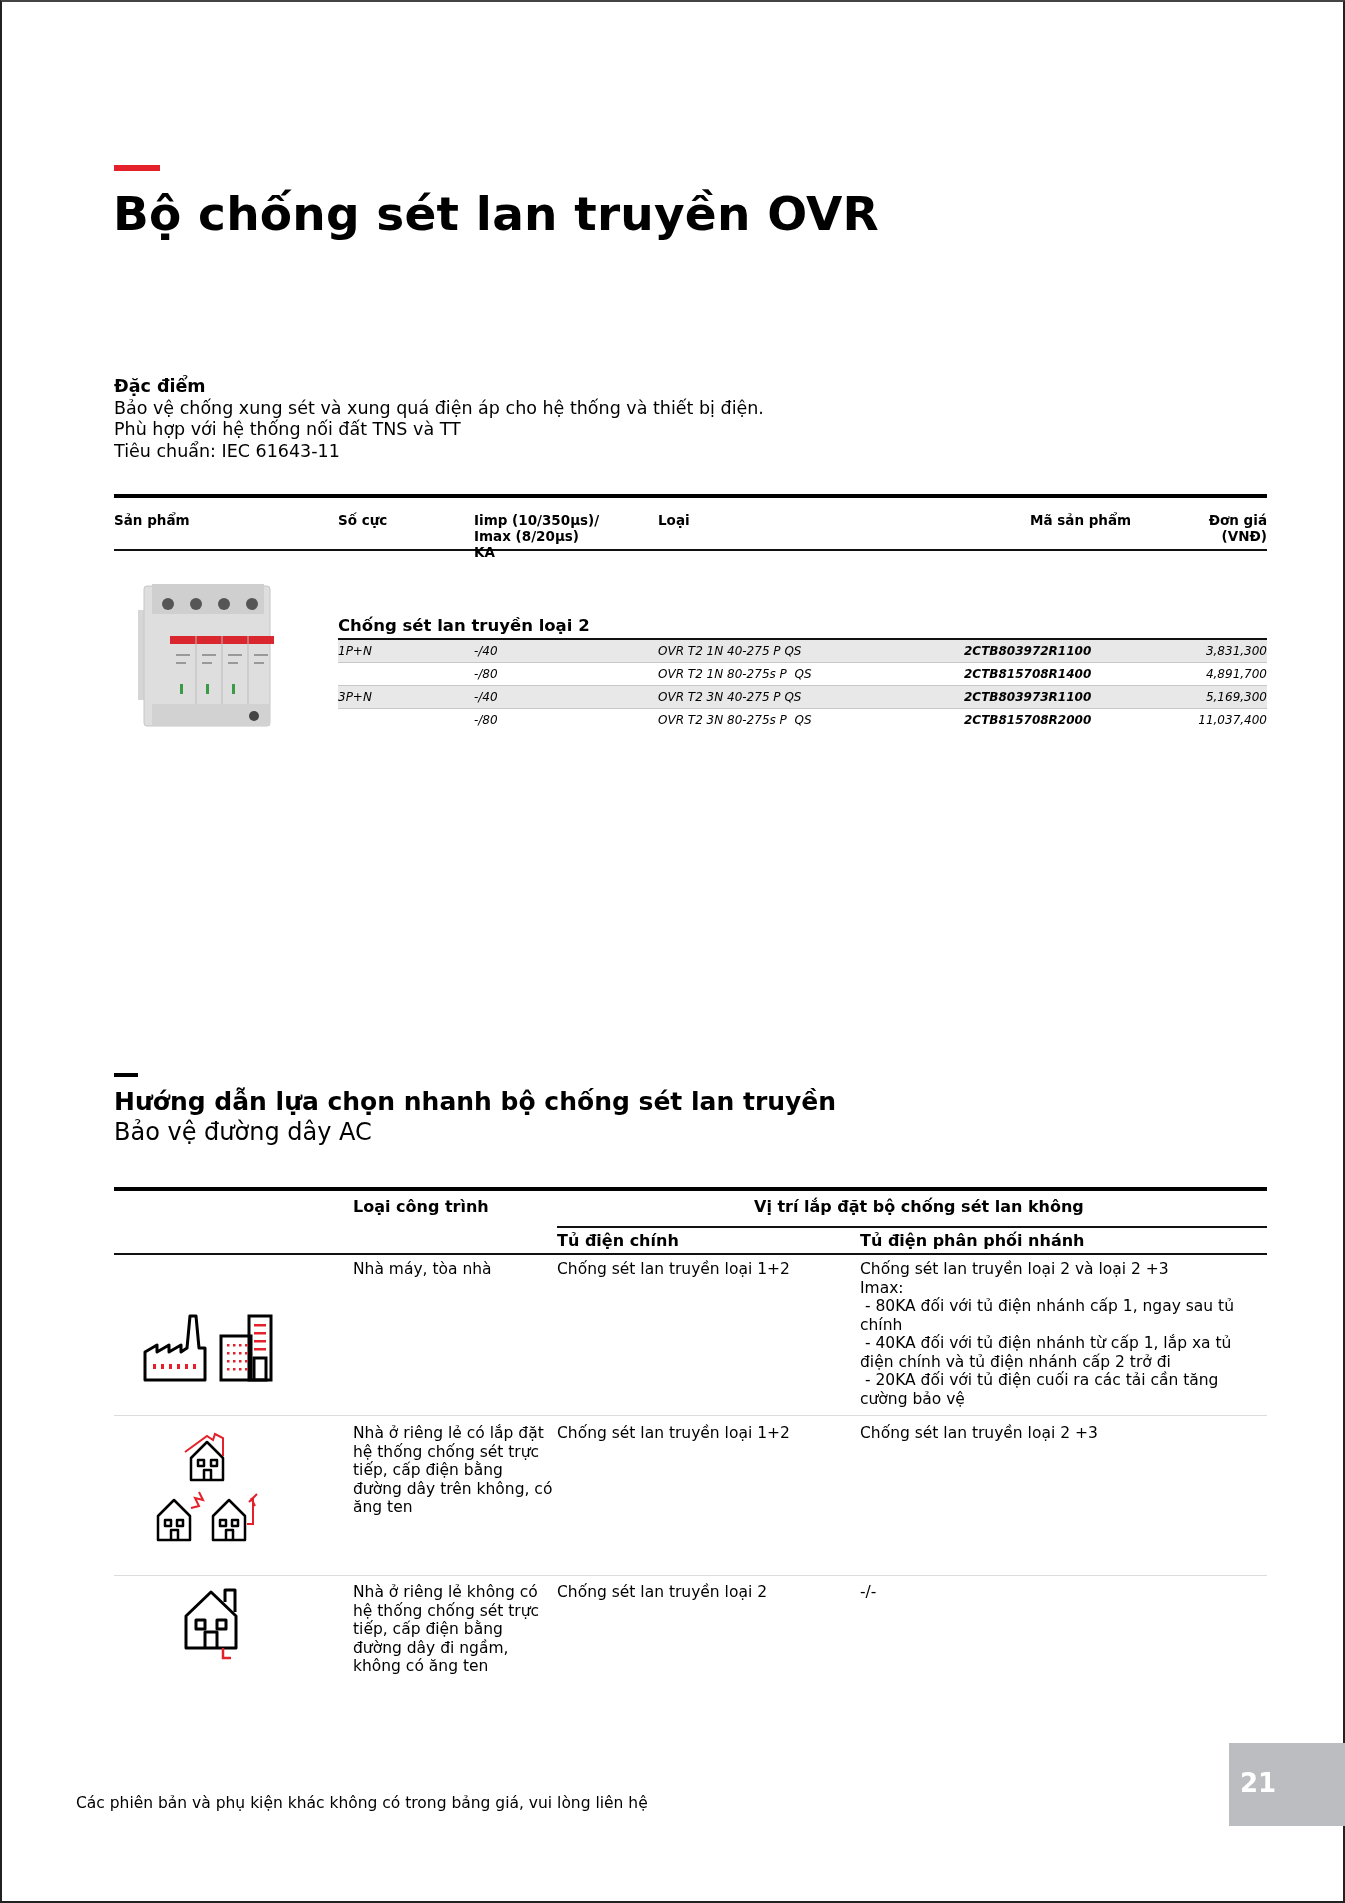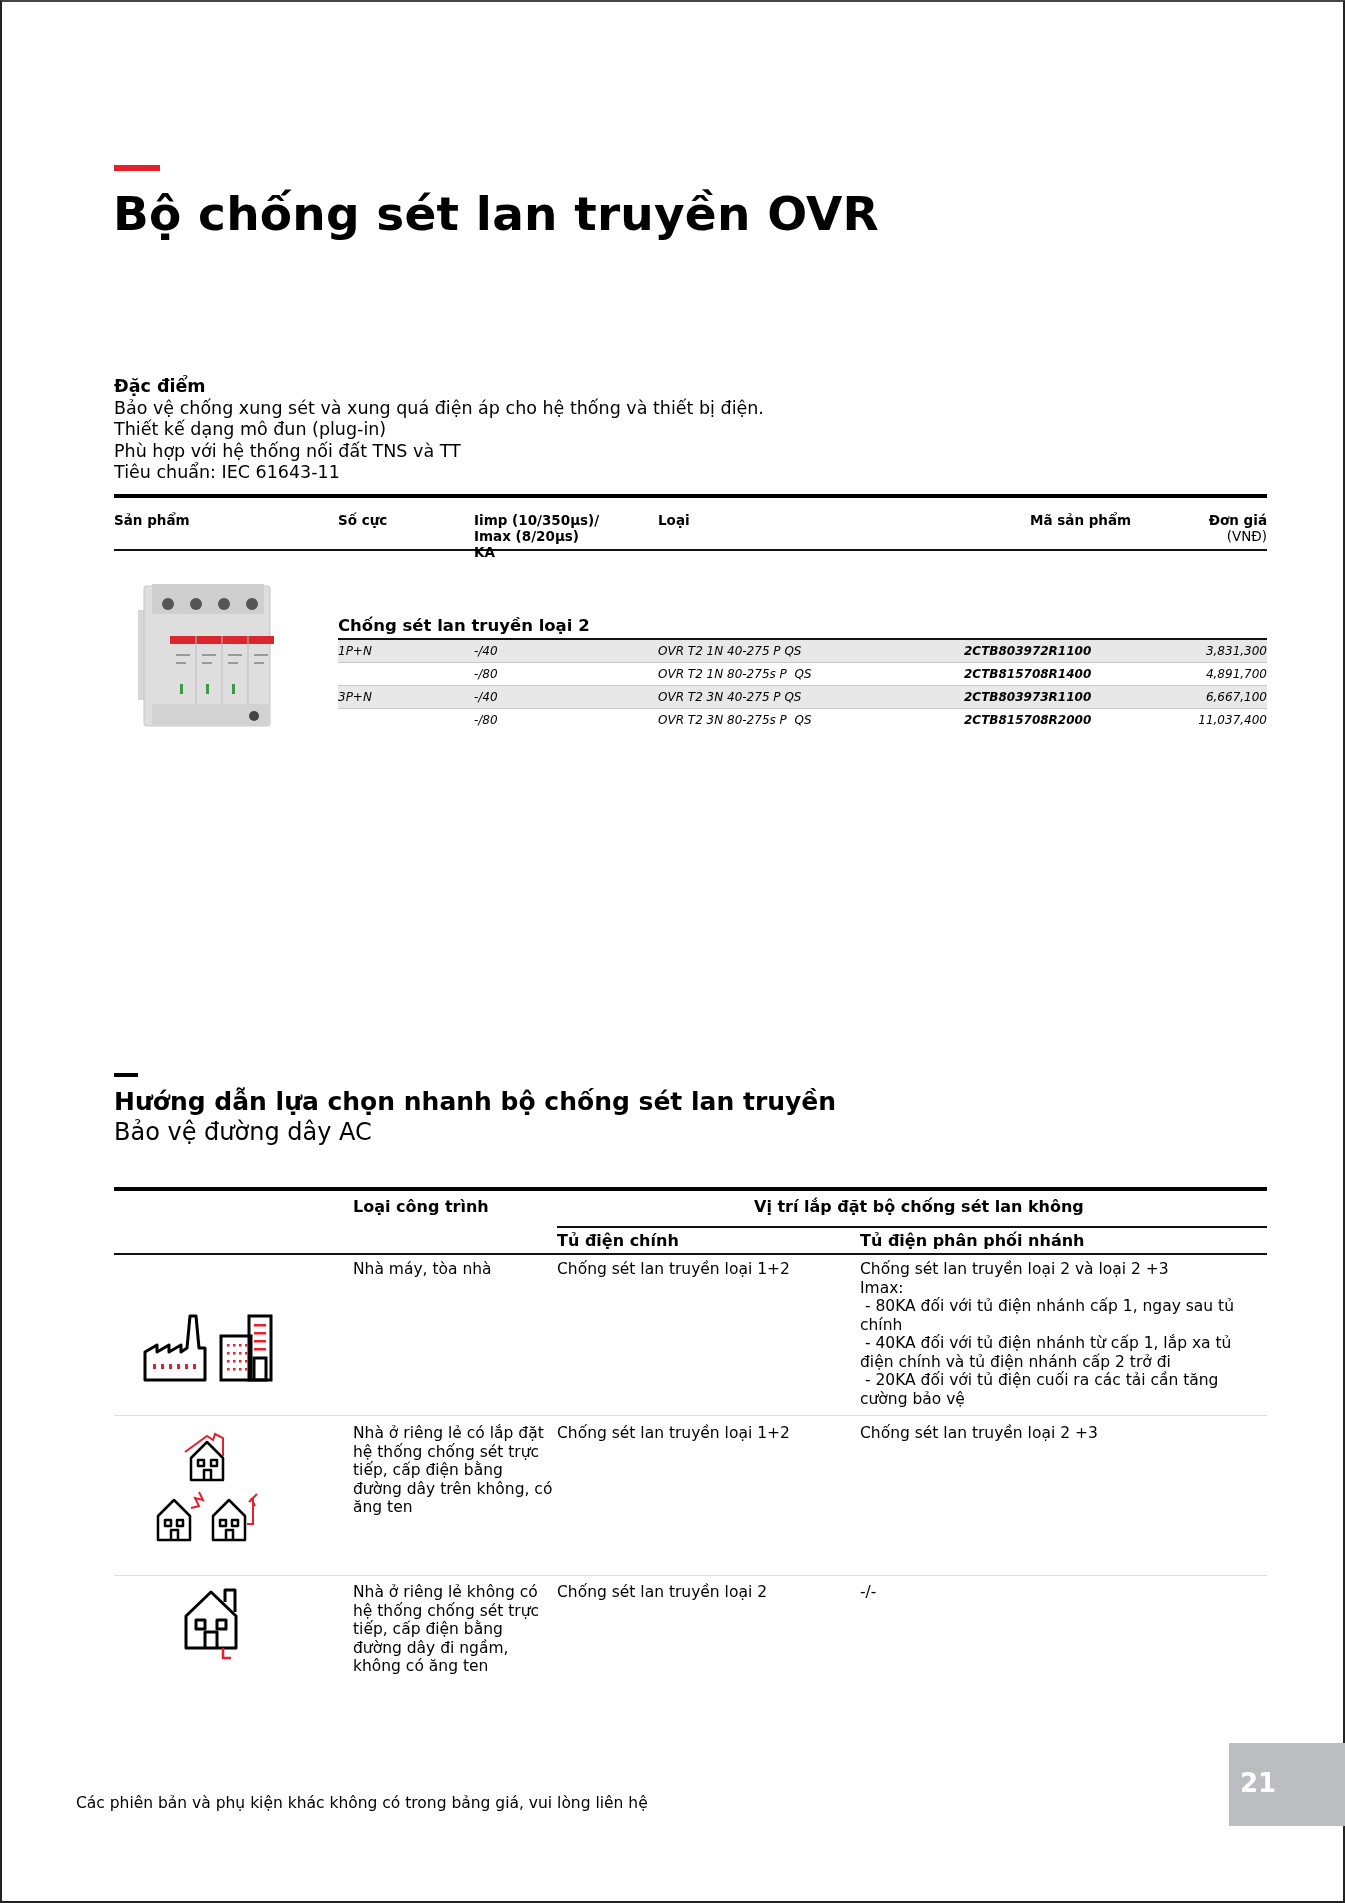--- a/index.html
+++ b/index.html
@@ -40,40 +40,39 @@
 <body>
 
 <div class="page-frame"></div>
 
 <div class="abs red-bar"></div>
 <div class="abs title">Bộ chống sét lan truyền OVR</div>
 
 <div class="abs features">
   <div class="head">Đặc điểm</div>
   <div>Bảo vệ chống xung sét và xung quá điện áp cho hệ thống và thiết bị điện.</div>
-  <div>Thiết kế dạng mô đun (plug-in)</div>
   <div>Phù hợp với hệ thống nối đất TNS và TT</div>
   <div>Tiêu chuẩn: IEC 61643-11</div>
 </div>
 
 <div class="abs t1">
   <div class="rule-thick"></div>
   <div class="hdr">
     <div style="left:0">Sản phẩm</div>
     <div style="left:224px">Số cực</div>
     <div style="left:360px">
       <span style="display:block">Iimp (10/350μs)/</span>
       <span style="display:block">Imax (8/20μs)</span>
       <span style="display:block">KA</span>
     </div>
     <div style="left:544px">Loại</div>
     <div style="left:916px">Mã sản phẩm</div>
     <div style="right:0; text-align:right">
       <span style="display:block">Đơn giá</span>
-      <span style="display:block; font-weight:normal">(VNĐ)</span>
+      <span style="display:block; font-weight:bold">(VNĐ)</span>
     </div>
   </div>
   <div class="rule-mid"></div>
 </div>
 
 <div class="abs product-img">
   <svg width="160" height="160" viewBox="0 0 160 160">
     <rect x="14" y="34" width="14" height="90" fill="#d6d6d6"></rect>
     <rect x="20" y="10" width="126" height="140" rx="3" fill="#dedede" stroke="#c6c6c6"></rect>
     <rect x="28" y="8" width="112" height="30" fill="#cfcfcf"></rect>
@@ -125,21 +124,21 @@
     <div style="left:136px">-/80</div>
     <div style="left:320px; white-space:pre">OVR T2 1N 80-275s P  QS</div>
     <div class="code" style="left:626px">2CTB815708R1400</div>
     <div class="price">4,891,700</div>
   </div>
   <div class="prow shade">
     <div style="left:0">3P+N</div>
     <div style="left:136px">-/40</div>
     <div style="left:320px">OVR T2 3N 40-275 P QS</div>
     <div class="code" style="left:626px">2CTB803973R1100</div>
-    <div class="price">6,667,100</div>
+    <div class="price">5,169,300</div>
   </div>
   <div class="prow" style="border-bottom:none">
     <div style="left:0"></div>
     <div style="left:136px">-/80</div>
     <div style="left:320px; white-space:pre">OVR T2 3N 80-275s P  QS</div>
     <div class="code" style="left:626px">2CTB815708R2000</div>
     <div class="price">11,037,400</div>
   </div>
 </div>
 

